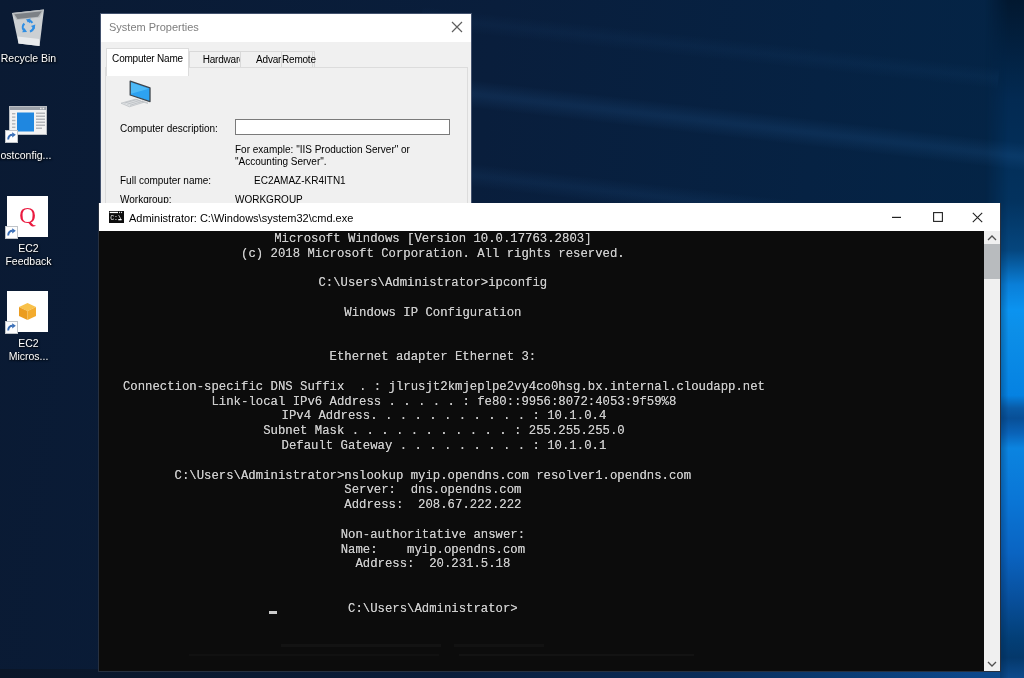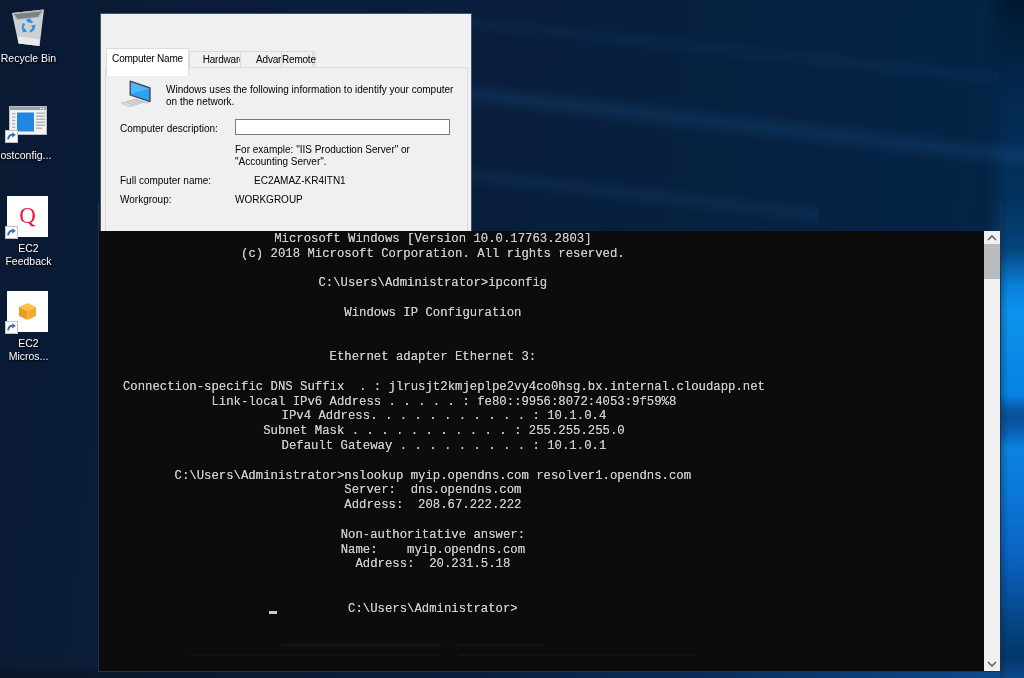--- a/index.html
+++ b/index.html
@@ -165,45 +165,70 @@
   <polygon points="8.5,8 17,4 17,13 8.5,17" fill="#f3ab2d"></polygon>
 </svg>
 <svg class="abs" style="left:5px; top:321px;" width="13" height="13" viewBox="0 0 13 13">
   <rect x="0.5" y="0.5" width="12" height="12" fill="#fdfdfd" stroke="#c0c4c8"></rect>
   <path d="M3.2,9.6 C3.2,6.4 5,4.8 7.6,4.8" fill="none" stroke="#3a6fb7" stroke-width="1.9"></path>
   <polygon points="7.2,2.2 10.8,4.8 7.2,7.4" fill="#3a6fb7"></polygon>
 </svg>
 <div class="iconlabel" style="left:0px; top:337px; width:57px;">EC2<br>Micros...</div>
 
 <div id="sysprops">
+  <div class="titlebar">
+    <span class="title">System Properties</span>
+    <svg class="closex" viewBox="0 0 14 14">
+        <path d="M2,2 L12,12 M12,2 L2,12" stroke="#5f5f5f" stroke-width="1.2" fill="none"></path>
+      </svg>
+  </div>
   <div class="tab active" style="left:5px; width:83px;">Computer Name</div>
   <div class="tab" style="left:88px; width:69px;">Hardware</div>
   <div class="tab" style="left:139px; width:75px;">Advanced</div>
   <div class="tab" style="left:180px; width:32px;text-align:center;">Remote</div>
   <div id="tabpage"></div>
 
   <svg class="abs" style="left:19px; top:66px;" width="32" height="32" viewBox="0 0 32 32">
     <polygon points="10.2,1.2 30,7.9 30,21.6 10.2,15" fill="#2da2f2" stroke="#3e454c" stroke-width="1.3" stroke-linejoin="round"></polygon>
     <polygon points="11,2.6 28.8,8.7 11,13.8" fill="#55bdf7" opacity="0.85"></polygon>
     <polygon points="22,20.5 28,22.4 28,24 22,22.2" fill="#c6cacd"></polygon>
     <polygon points="1,23.2 15.2,19.2 23.6,22.4 9.4,26.8" fill="#dde0e2"></polygon>
     <polygon points="1,23.2 15.2,19.2 23.6,22.4 9.4,26.8" fill="none" stroke="#b9bdc1" stroke-width="0.7"></polygon>
     <path d="M4.5,23.1 L18.6,19.0 M7.3,24.2 L21.3,20.0 M10,25.3 L23,21.2" stroke="#b9bdc1" stroke-width="0.8" fill="none"></path>
   </svg>
-  <div class="dlgtext" style="left:65px; top:70px; width:310px; line-height:12.3px;">Windows uses the following information to identify your computer<br>on the network.</div>
   <div class="dlgtext" style="left:19px; top:109px;">Computer description:</div>
   <div class="abs" style="left:134px; top:105px; width:215px; height:16px; background:#fff; border:1px solid #7a7a7a;"></div>
   <div class="dlgtext" style="left:134px; top:130px; line-height:11.8px;">For example: "IIS Production Server" or<br>"Accounting Server".</div>
   <div class="dlgtext" style="left:19px; top:161px;">Full computer name:</div>
   <div class="dlgtext" style="left:134px; top:161px;padding-left:19px;">EC2AMAZ-KR4ITN1</div>
   <div class="dlgtext" style="left:19px; top:180px;">Workgroup:</div>
   <div class="dlgtext" style="left:134px; top:180px;">WORKGROUP</div>
 </div>
 
 <div id="cmdwin">
+  <div id="cmdtitle">
+    <svg class="abs" style="left:9.5px; top:8px;" width="15" height="12" viewBox="0 0 15 12">
+      <rect width="15" height="12" fill="#0d0d0d"></rect>
+      <rect x="0.7" y="0.8" width="8.3" height="1.3" fill="#ffffff"></rect>
+      <rect x="10" y="0.8" width="1.1" height="1.3" fill="#dddddd"></rect>
+      <rect x="12" y="0.8" width="1.1" height="1.3" fill="#dddddd"></rect>
+      <text x="1.2" y="8.8" font-family="Liberation Mono, monospace" font-size="6.5" fill="#fff">C:\</text>
+      <rect x="9.3" y="8" width="3.2" height="1.3" fill="#fff"></rect>
+    </svg>
+    <span class="t">Administrator: C:\Windows\system32\cmd.exe</span>
+    <svg class="abs" style="left:793px; top:13px;" width="10" height="3" viewBox="0 0 10 3">
+        <rect x="0" y="0.8" width="9" height="1.2" fill="#222"></rect>
+      </svg>
+    <svg class="abs" style="left:834px; top:9px;" width="10" height="10" viewBox="0 0 10 10">
+        <rect x="0.6" y="0.6" width="8.8" height="8.8" fill="none" stroke="#222" stroke-width="1.1"></rect>
+      </svg>
+    <svg class="abs" style="left:873px; top:8.5px;" width="11" height="11" viewBox="0 0 11 11">
+        <path d="M0.8,0.8 L10.2,10.2 M10.2,0.8 L0.8,10.2" stroke="#222" stroke-width="1.1" fill="none"></path>
+      </svg>
+  </div>
   <div id="console">
     <pre>Microsoft Windows [Version 10.0.17763.2803]
 (c) 2018 Microsoft Corporation. All rights reserved.
 
 C:\Users\Administrator&gt;ipconfig
 
 Windows IP Configuration
 
 
 Ethernet adapter Ethernet 3:

